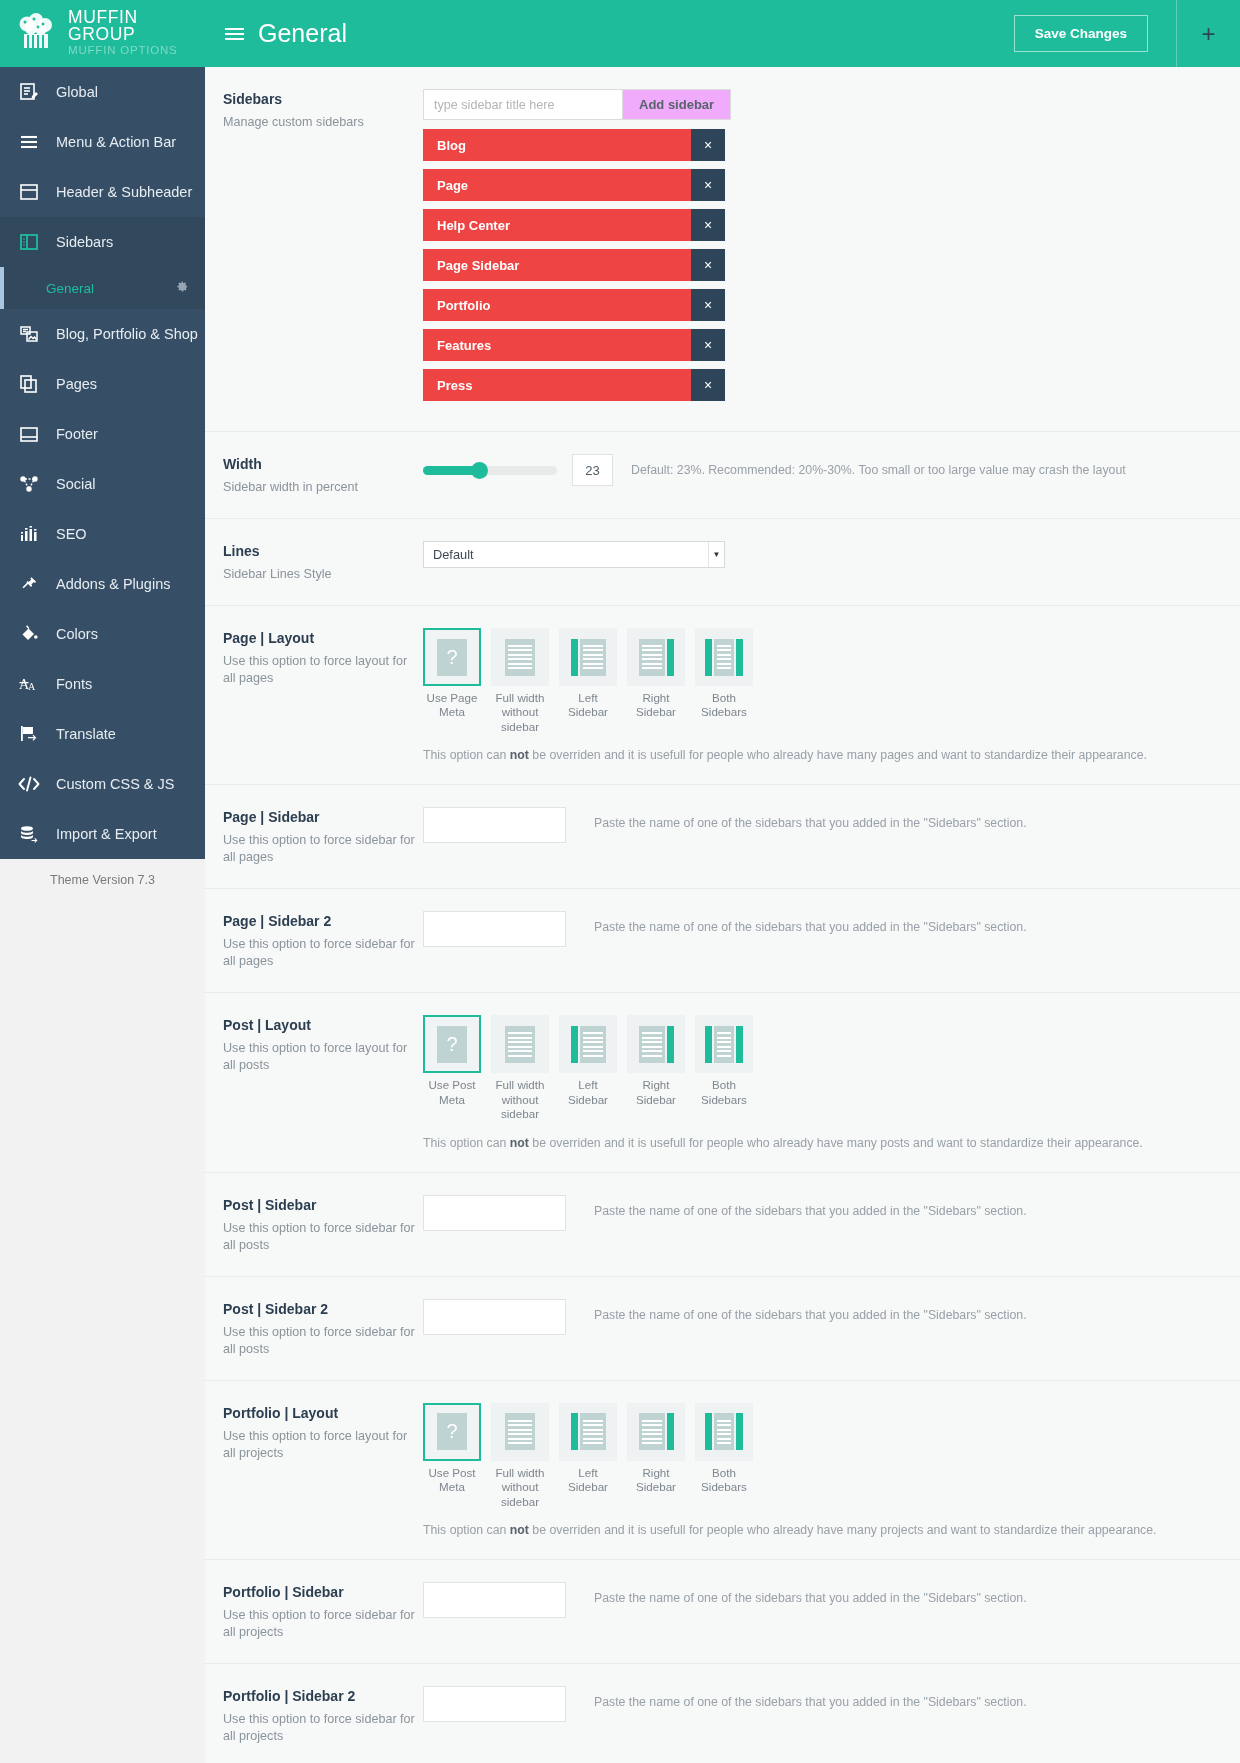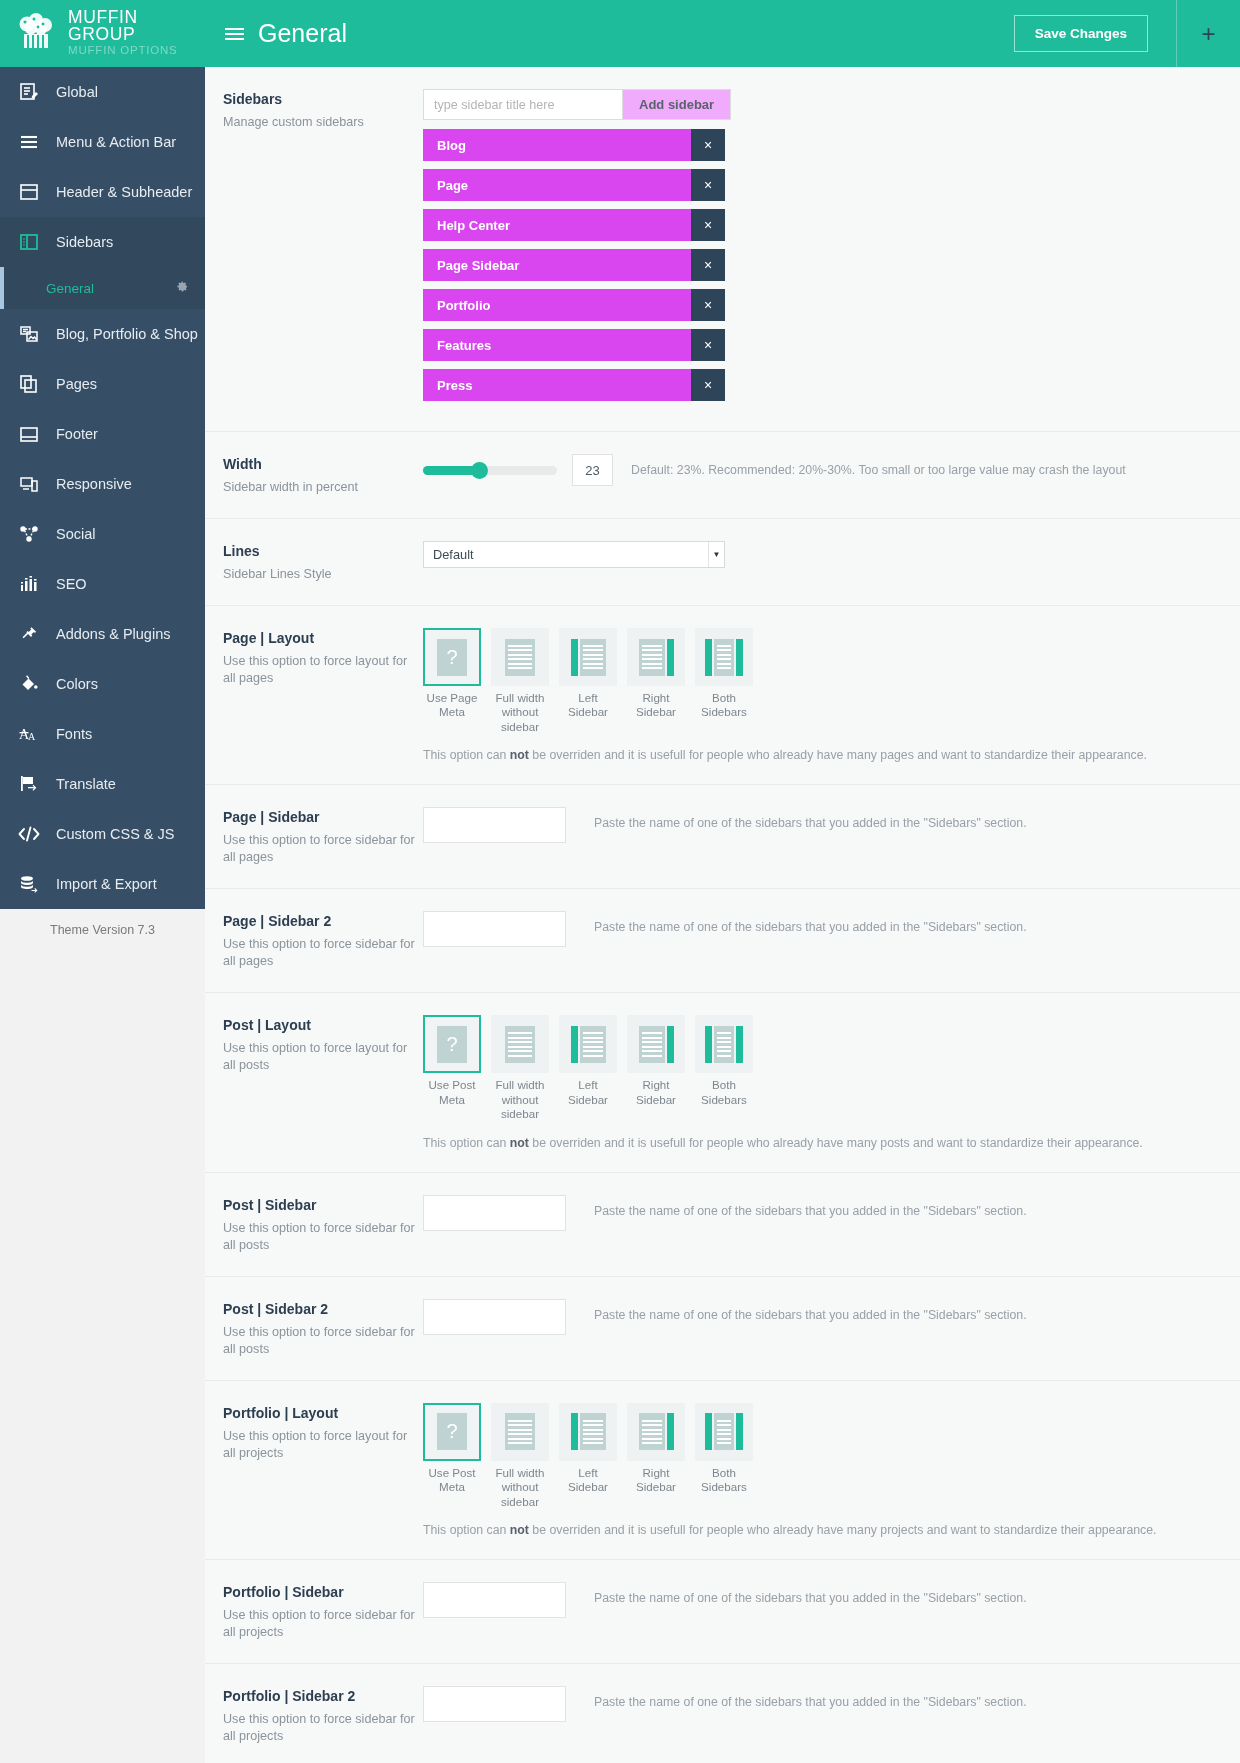--- a/index.html
+++ b/index.html
@@ -180,21 +180,21 @@
     font-family: inherit;
     font-size: 13px;
     font-weight: bold;
     color: #59636b;
     padding: 0 16px;
     cursor: pointer;
   }
   .sb-list { margin-top: 9px; width: 302px; }
   .sb-item {
     height: 32px;
-    background: #d946ef;
+    background: #ef4444;
     color: #fff;
     font-size: 13px;
     font-weight: bold;
     display: flex;
     align-items: center;
     justify-content: space-between;
     padding-left: 14px;
     margin-bottom: 8px;
     text-align: right;
   }
@@ -448,30 +448,20 @@
       <div class="nav-item">
         <span class="ico">
           <svg width="20" height="20" viewBox="0 0 20 20" fill="none" stroke="#fff" stroke-width="1.6">
             <rect x="2" y="4" width="16" height="13"></rect>
               <line x1="2" y1="13" x2="18" y2="13"></line>
           </svg>
         </span>
         <span>Footer</span>
       </div>
 
-      <div class="nav-item">
-        <span class="ico">
-          <svg width="20" height="20" viewBox="0 0 20 20" fill="none" stroke="#fff" stroke-width="1.5">
-            <rect x="2" y="4" width="11" height="8"></rect>
-              <line x1="4" y1="15" x2="10" y2="15"></line>
-            <rect x="13" y="7" width="5" height="10"></rect>
-          </svg>
-        </span>
-        <span>Responsive</span>
-      </div>
 
       <div class="nav-item">
         <span class="ico">
           <svg width="20" height="20" viewBox="0 0 20 20" fill="none" stroke="#fff" stroke-width="1.4">
             <circle cx="4" cy="5" r="2" fill="#fff"></circle>
               <circle cx="16" cy="5" r="2" fill="#fff"></circle>
             <circle cx="10" cy="15" r="2" fill="#fff"></circle>
             <path d="M5.5 6.5L9 13.5M14.5 6.5L11 13.5M6 5h8" stroke-dasharray="2 1.5"></path>
           </svg>
         </span>

